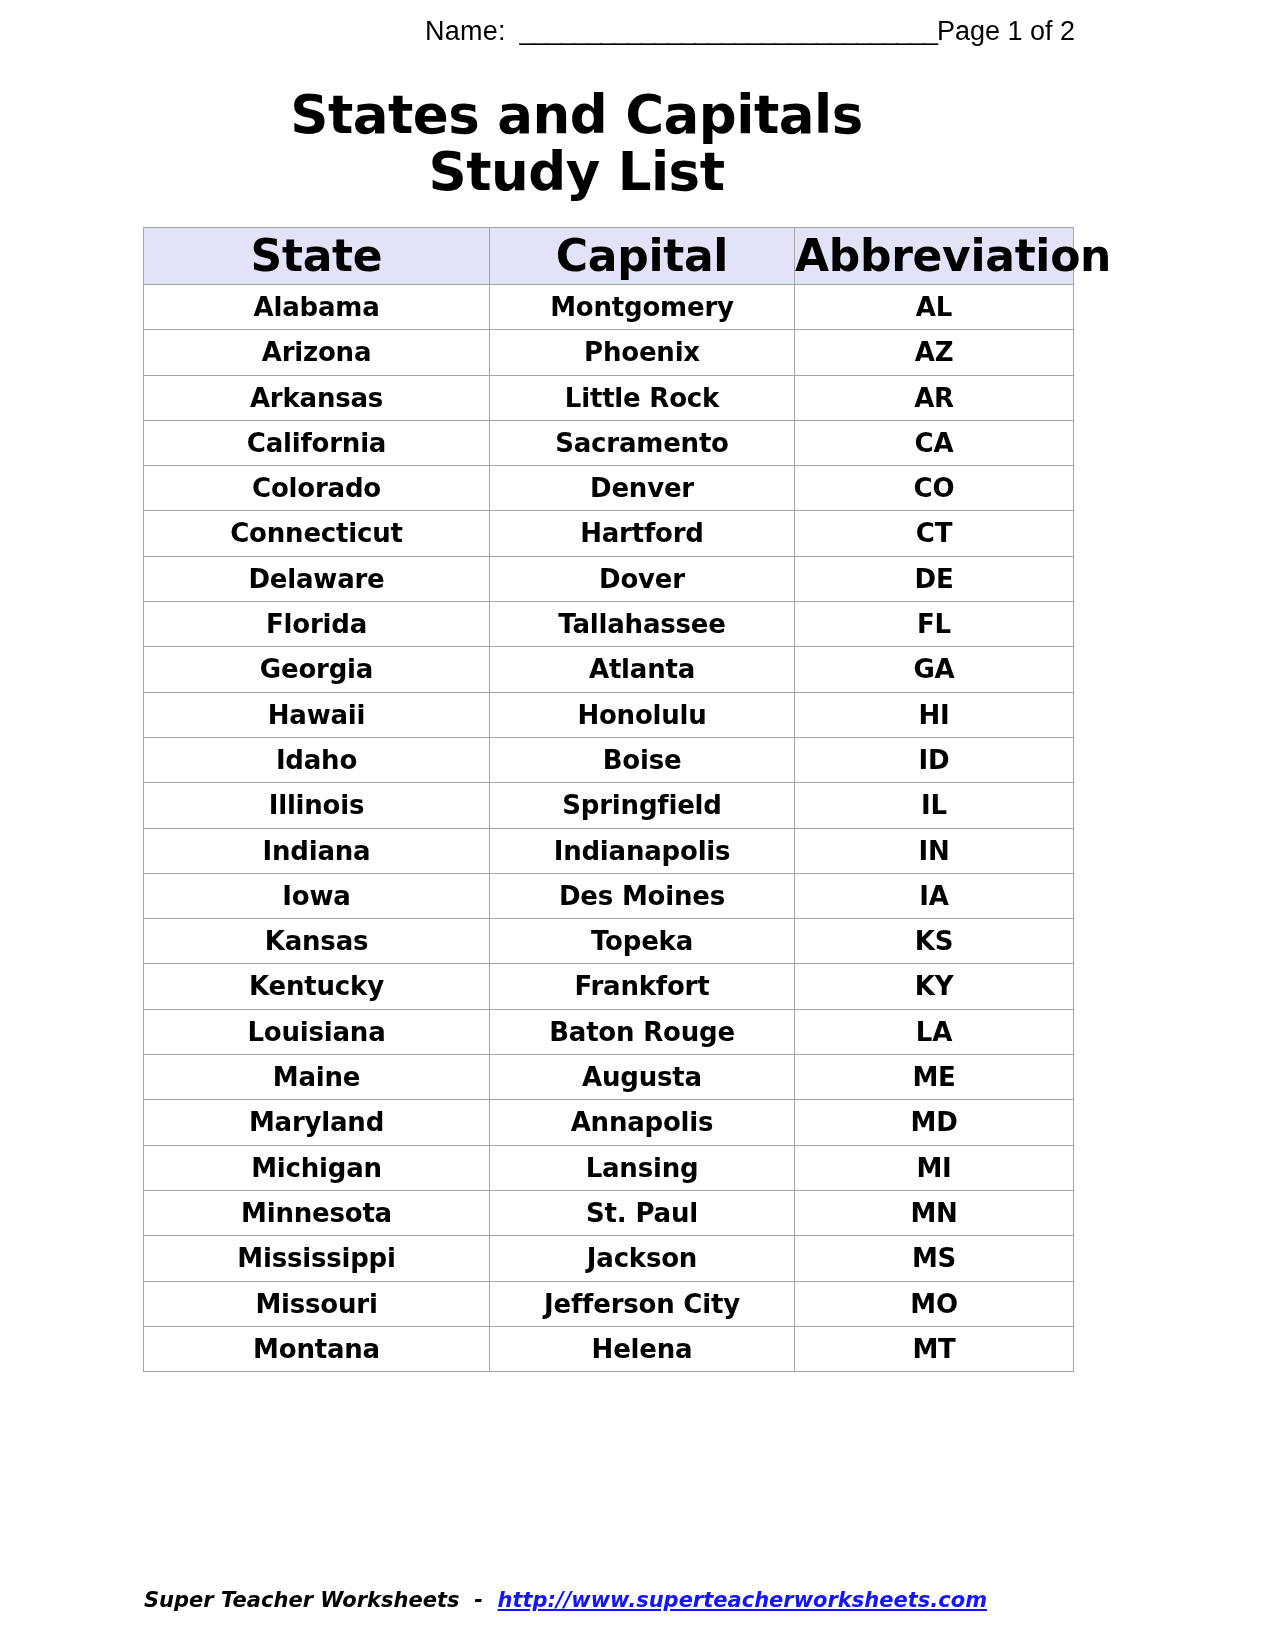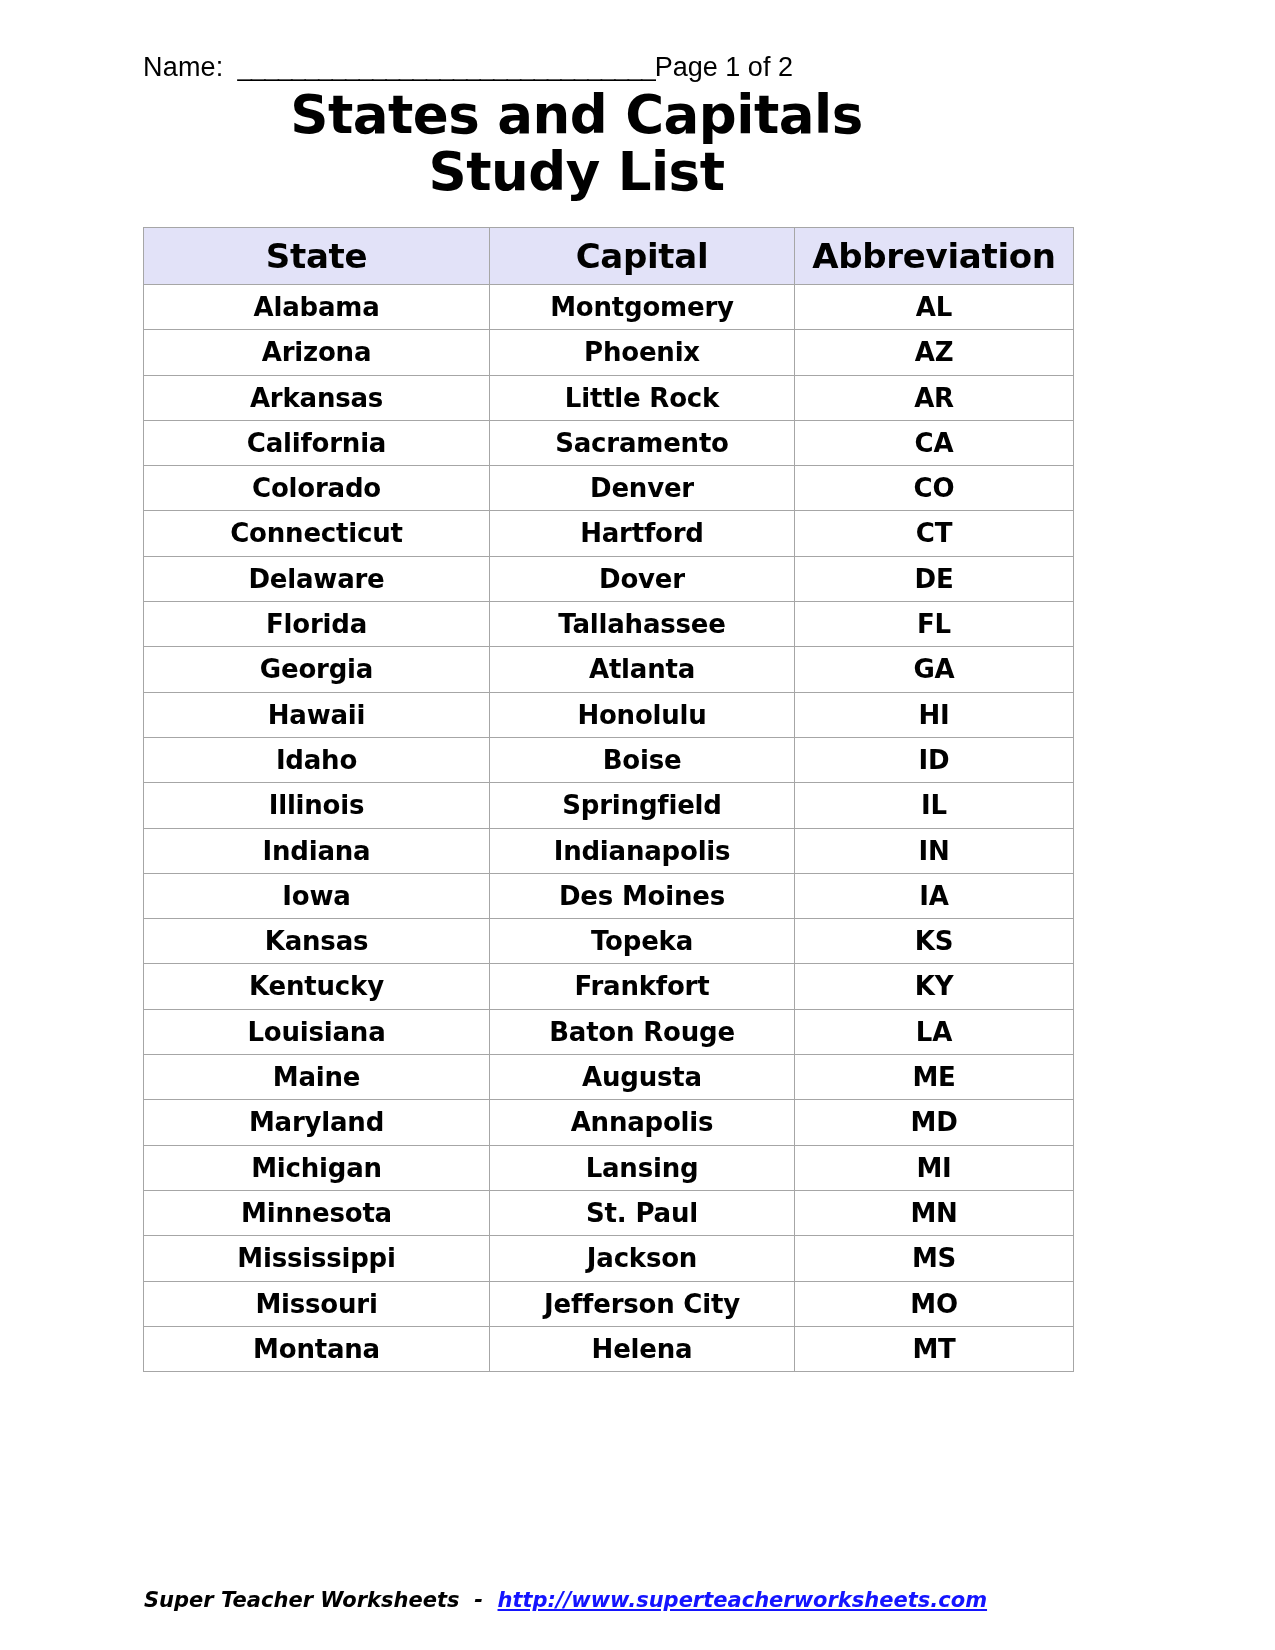--- a/index.html
+++ b/index.html
@@ -12,26 +12,26 @@
     height: 1650px;
     position: relative;
     font-family: "Liberation Sans", sans-serif;
     color: #000000;
     overflow: hidden;
   }
 
   
   .page-header {
     position: absolute;
-    top: 52px;
+    top: 16px;
     left: 143px;
     width: 932px;
     display: flex;
     align-items: baseline;
-    justify-content: flex-start;
+    justify-content: flex-end;
   }
   .name-block {
     display: flex;
     align-items: baseline;
     font-size: 27px;
     font-weight: 400;
     letter-spacing: 0.2px;
   }
   .name-label {
     margin-right: 14px;
@@ -80,21 +80,21 @@
   table.sc-table td {
     border: 1px solid #a6a6a6;
     text-align: center;
     font-family: "DejaVu Sans", sans-serif;
     font-weight: bold;
     color: #000;
     padding: 0;
   }
   table.sc-table thead th {
     background: #e2e2f8;
-    font-size: 34px;
+    font-size: 44px;
     height: 56px;
     line-height: 56px;
     letter-spacing: -0.3px;
   }
   table.sc-table tbody td {
     background: #ffffff;
     font-size: 26px;
     height: 44.3px;
     line-height: 44.3px;
     letter-spacing: -0.2px;

